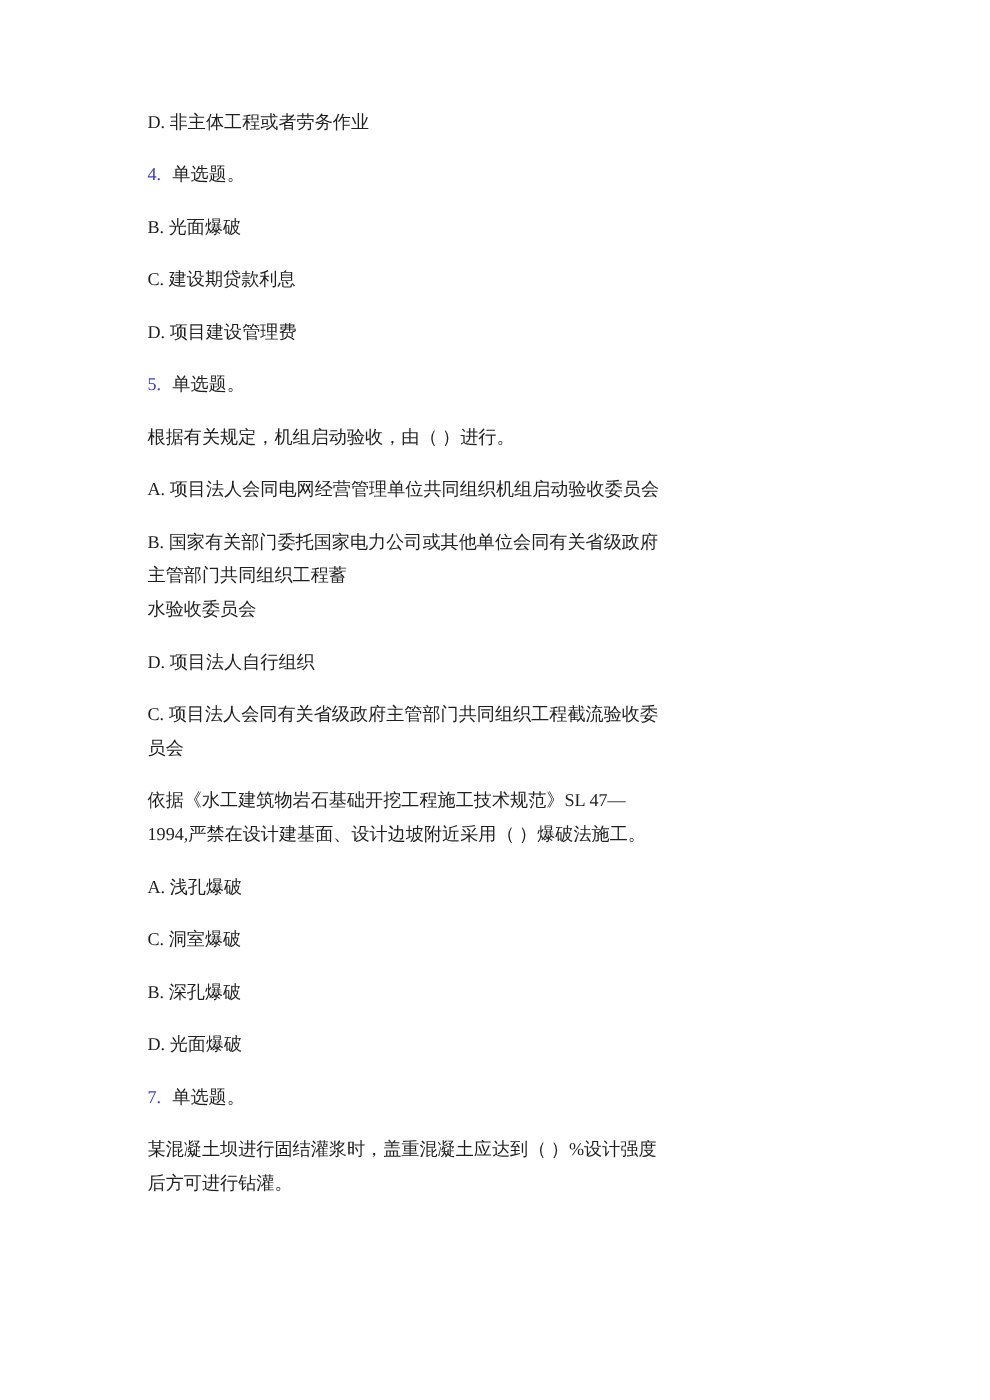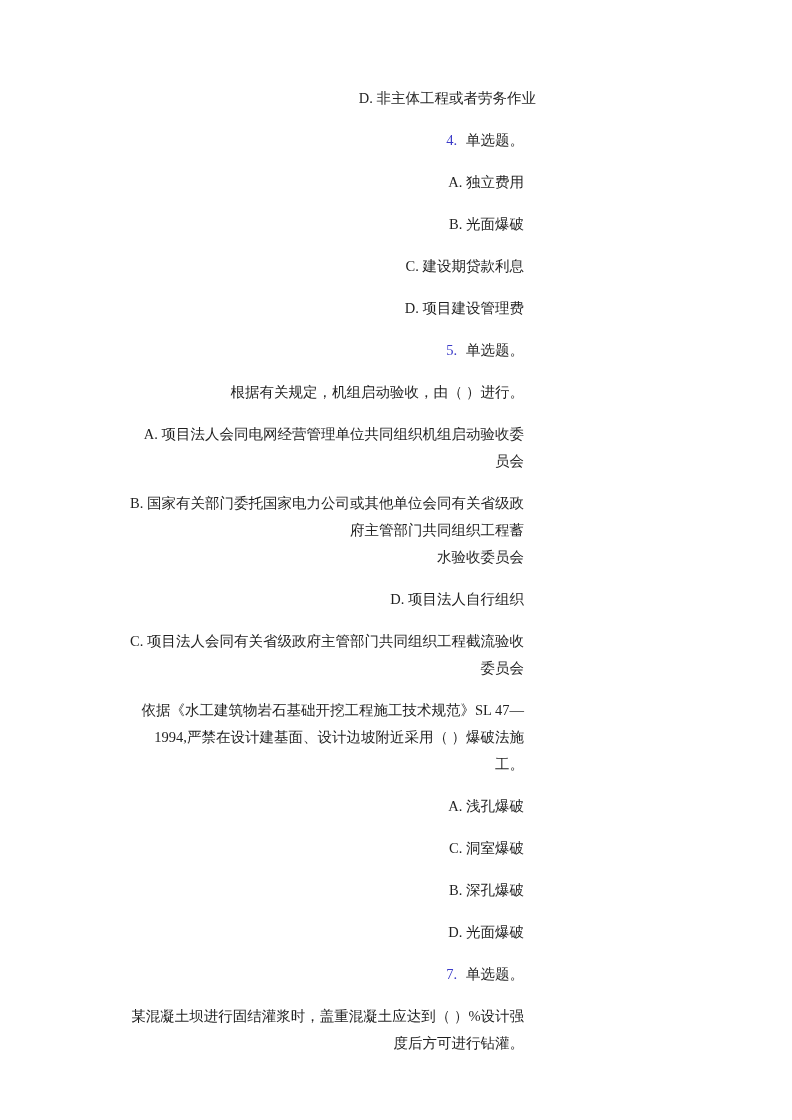--- a/index.html
+++ b/index.html
@@ -13,44 +13,42 @@
     overflow: hidden;
     font-family: "Liberation Serif", "DejaVu Serif", serif;
     font-size: 14.5px;
     color: #1f1f1f;
   }
   .page {
     box-sizing: border-box;
     width: 652px;
     height: 1120px;
     padding: 85px 116px 0 118px;
-    text-align: right;
   }
   .para {
     margin: 0 0 15px 0;
     line-height: 27px;
     white-space: pre-line;
   }
   .q-head { white-space: normal; }
   .q-num {
     color: #3a3ac8;
     margin-right: 9px;
   }
-  section { margin: 12px; padding: 0; }
+  section { margin: 0; padding: 0; }
 </style>
 </head>
 <body>
 
 <div class="page">
 
   <p class="para">D. 非主体工程或者劳务作业</p>
 
   <section>
     <p class="para q-head"><span class="q-num">4.</span><span>单选题。</span></p>
-    <p class="para">A. 独立费用</p>
     <p class="para">B. 光面爆破</p>
     <p class="para">C. 建设期贷款利息</p>
     <p class="para">D. 项目建设管理费</p>
   </section>
 
   <section>
     <p class="para q-head"><span class="q-num">5.</span><span>单选题。</span></p>
     <p class="para">根据有关规定，机组启动验收，由（ ）进行。</p>
     <p class="para">A. 项目法人会同电网经营管理单位共同组织机组启动验收委员会</p>
     <p class="para">B. 国家有关部门委托国家电力公司或其他单位会同有关省级政府主管部门共同组织工程蓄

